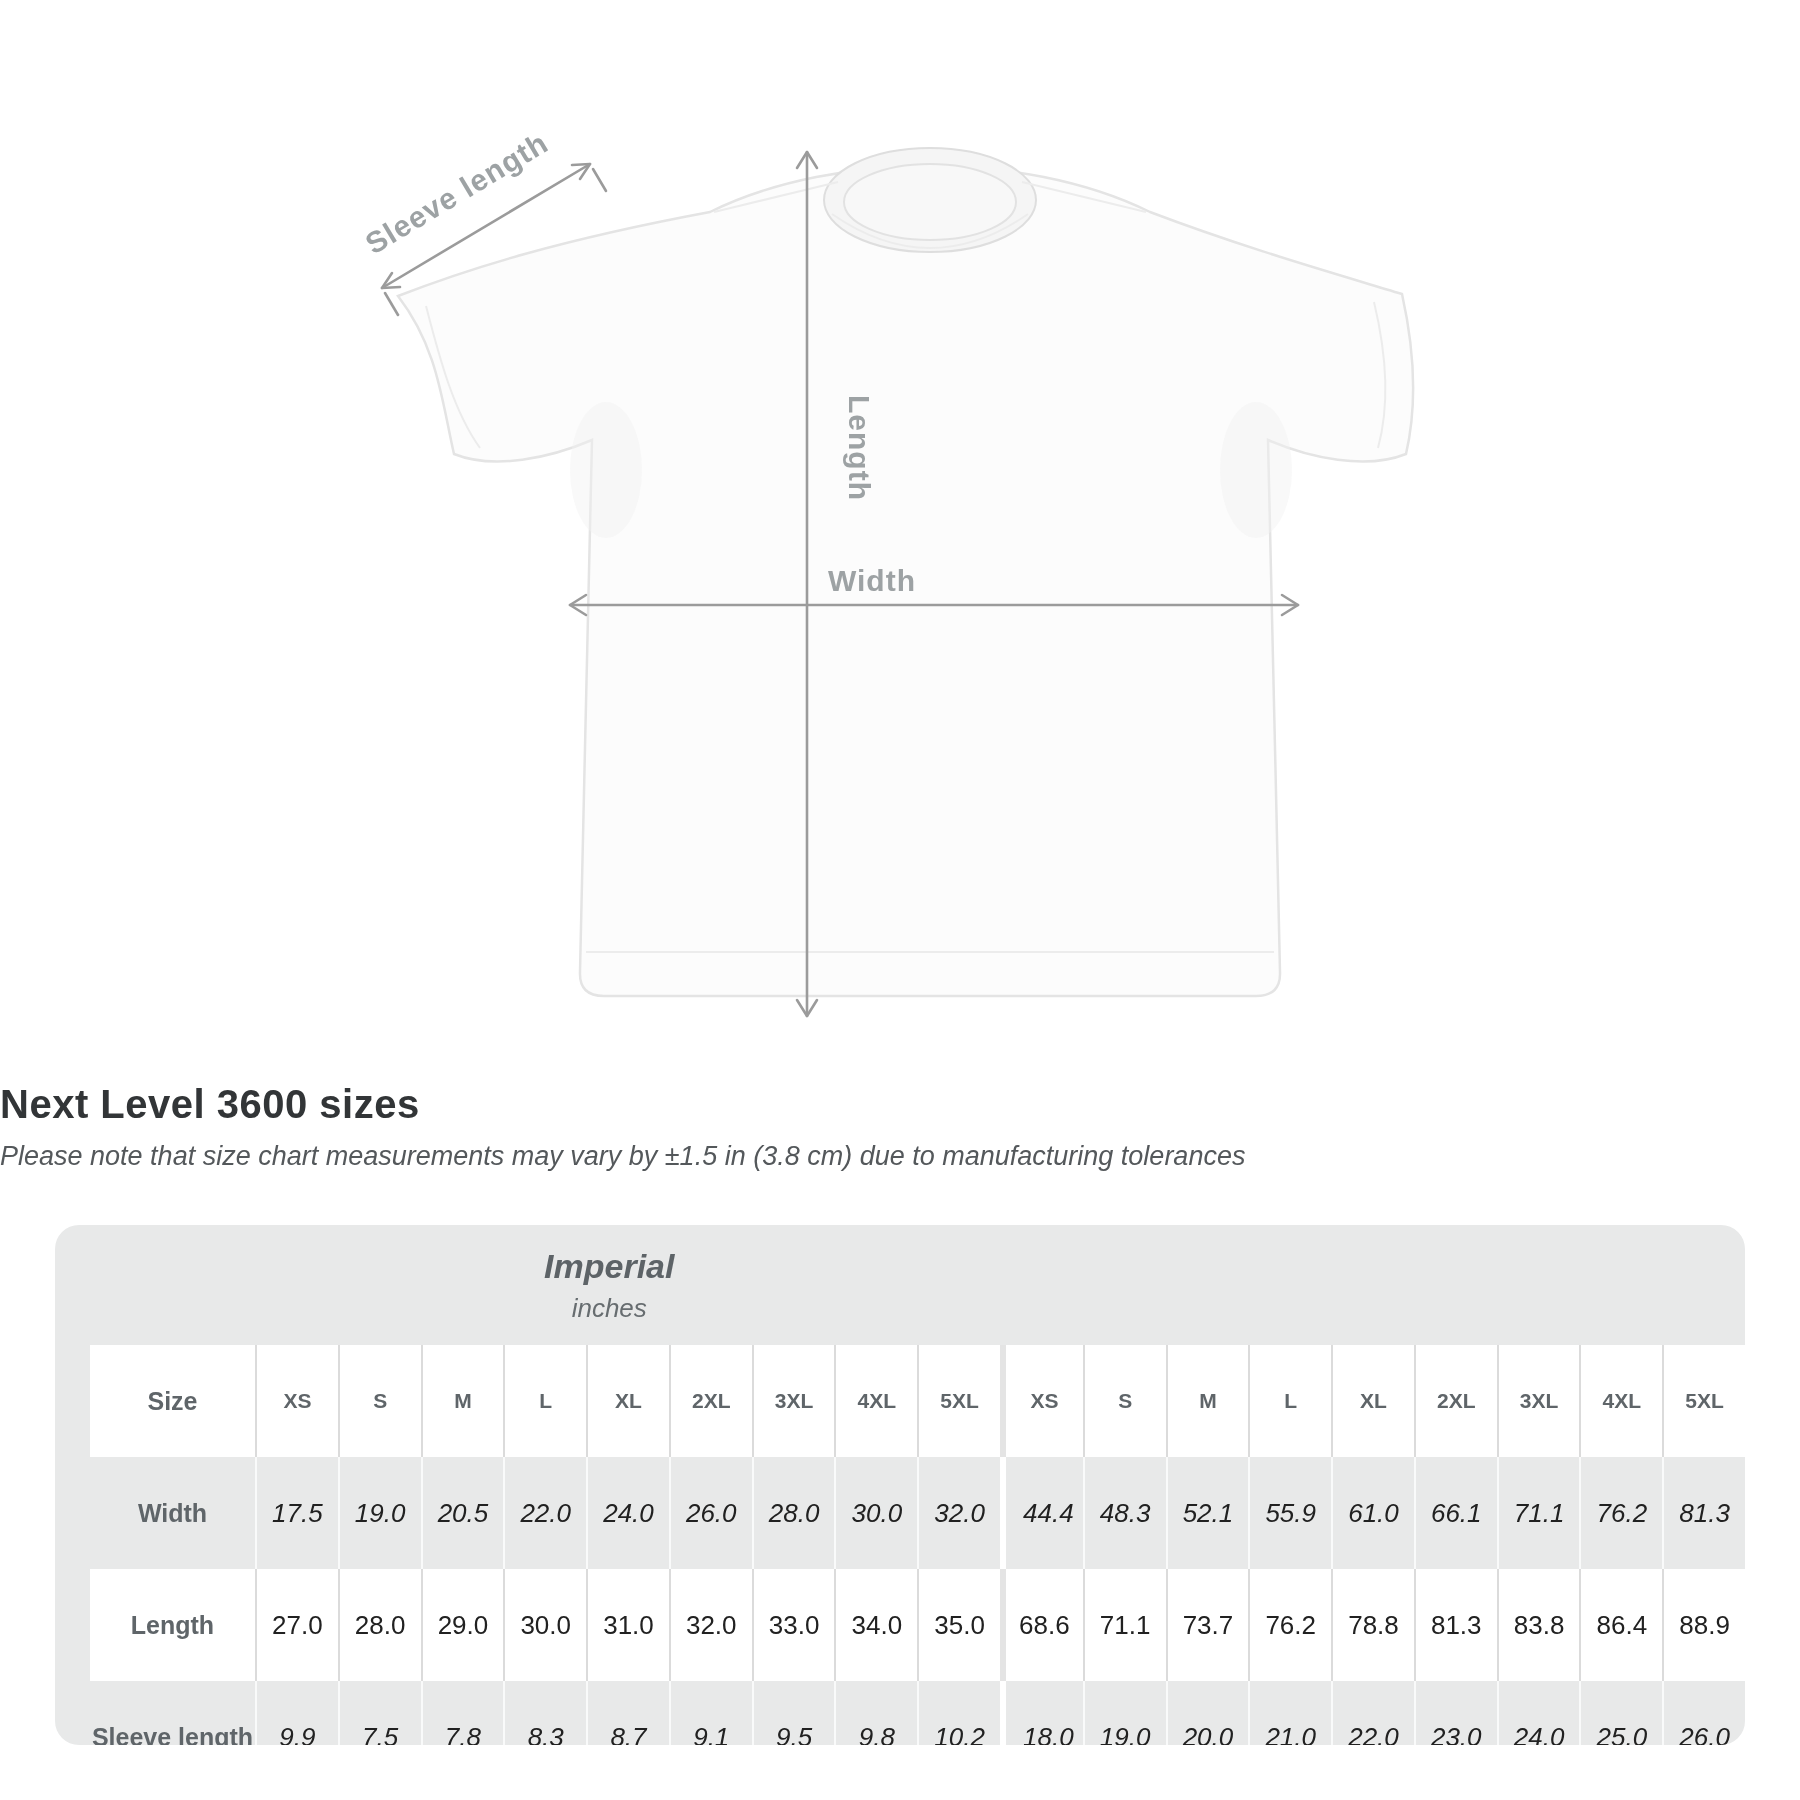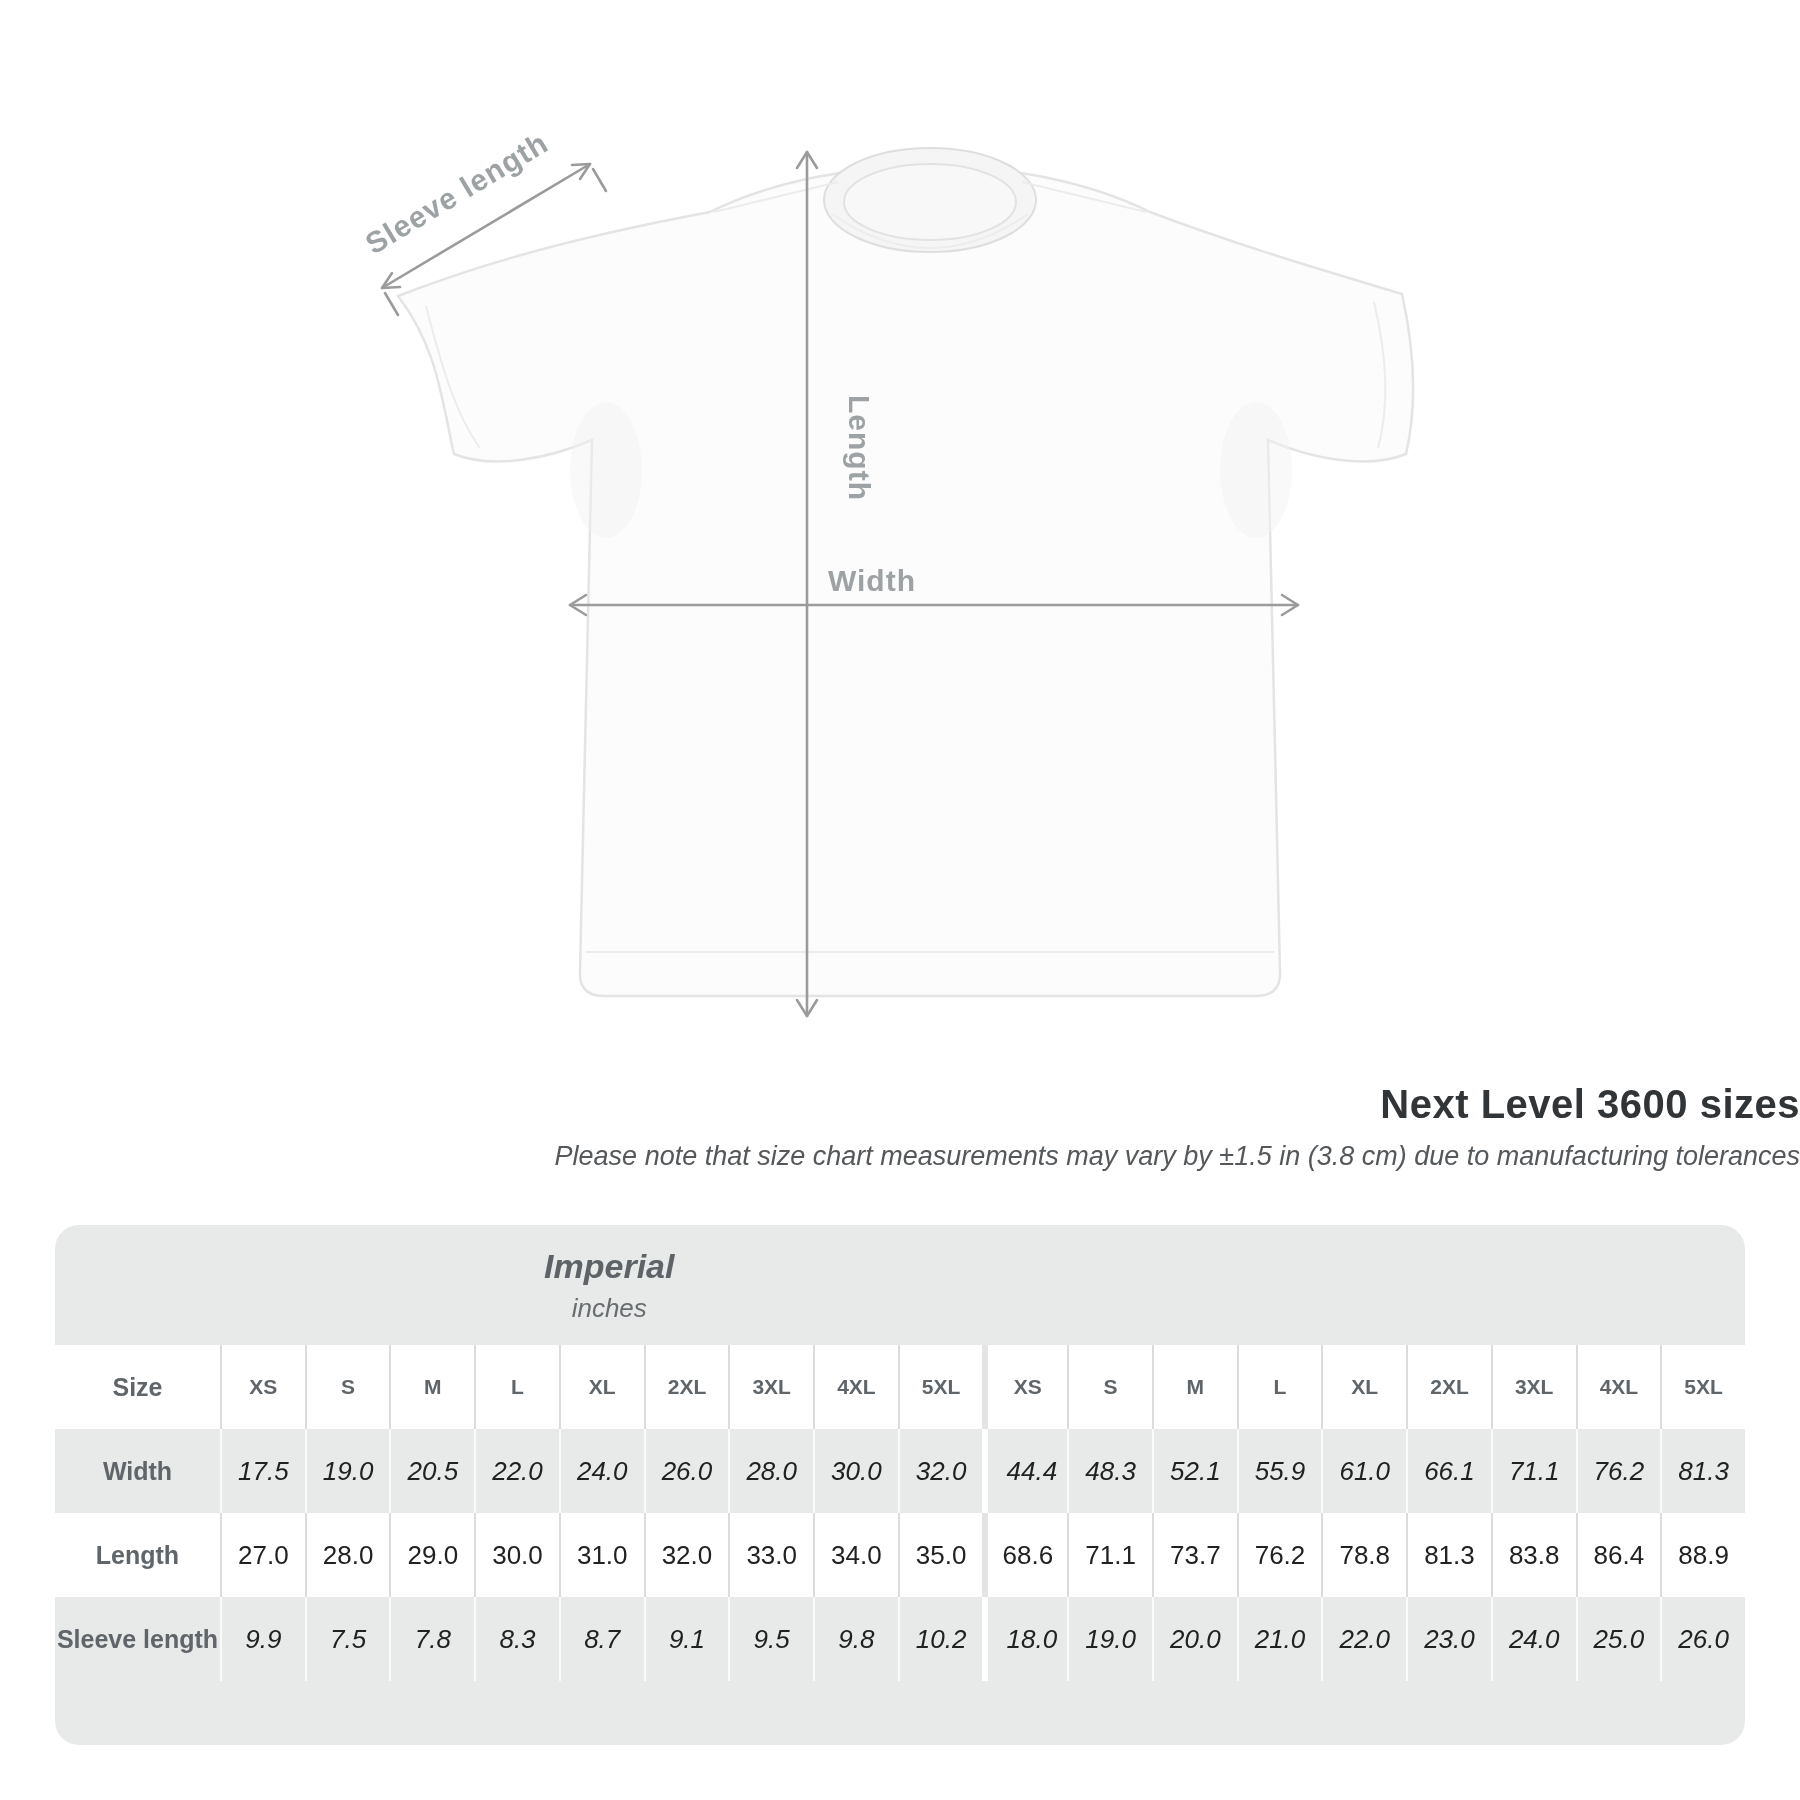--- a/index.html
+++ b/index.html
@@ -11,34 +11,34 @@
   .shirt-body{fill:#fcfcfc;stroke:#e4e4e4;stroke-width:2.5;}
   .collar-outer{fill:#f5f5f5;stroke:#dedede;stroke-width:2;}
   .collar-inner{fill:#f8f8f8;stroke:#e2e2e2;stroke-width:2;}
   .seam{stroke:#ececec;stroke-width:2;fill:none;}
   .soft{fill:#f1f1f1;opacity:.45;}
   .dimline{stroke:#9b9b9b;stroke-width:2.6;fill:none;stroke-linecap:round;stroke-linejoin:round;}
   .dimlabel{fill:#9da2a4;font-weight:bold;font-size:30px;letter-spacing:1px;
             font-family:"Liberation Sans",sans-serif;}
 
   
-  .titleblock{position:absolute;left:0;top:1082px;width:1800px;text-align:right;}
+  .titleblock{position:absolute;left:0;top:1082px;width:1800px;text-align:left;}
   .title{font-size:40px;font-weight:bold;color:#323537;letter-spacing:.5px;}
   .note{margin-top:14px;font-size:27px;font-style:italic;color:#54585b;}
 
   
   .sizetable{position:absolute;left:55px;top:1225px;width:1690px;height:520px;
              background:#e8e9e9;border-radius:24px;overflow:hidden;}
   .thead{display:grid;grid-template-columns:165px repeat(18,1fr);height:120px;gap:16px;}
   .group{grid-column:span 9;display:flex;flex-direction:column;align-items:center;
          justify-content:center;gap:7px;}
   .group.metric{border-left:6px solid #ffffff;}
   .gname{font-size:34px;font-weight:bold;font-style:italic;color:#5d6367;}
   .gunit{font-size:26px;font-style:italic;color:#676d70;}
-  .trow{display:grid;grid-template-columns:165px repeat(18,1fr);height:84px;}
+  .trow{display:grid;grid-template-columns:165px repeat(18,1fr);height:112px;margin-left:35px;}
   .trow.white{background:#ffffff;}
   .cell{display:flex;align-items:center;justify-content:center;}
   .trow.white .cell + .cell{border-left:2px solid #dbdbdb;}
   .trow.gray  .cell + .cell{border-left:2px solid rgba(255,255,255,.75);font-style:italic;}
   .trow.white .cell.divd{border-left:6px solid #e4e4e4;}
   .trow.gray  .cell.divd{border-left:6px solid #ffffff;padding-left:8px;}
   .cell.label{font-weight:bold;color:#5f6569;font-size:25px;}
   .cell.szhead{font-weight:bold;color:#5f6569;font-size:21px;}
   .cell.val{color:#212121;font-size:26px;}
 </style>

